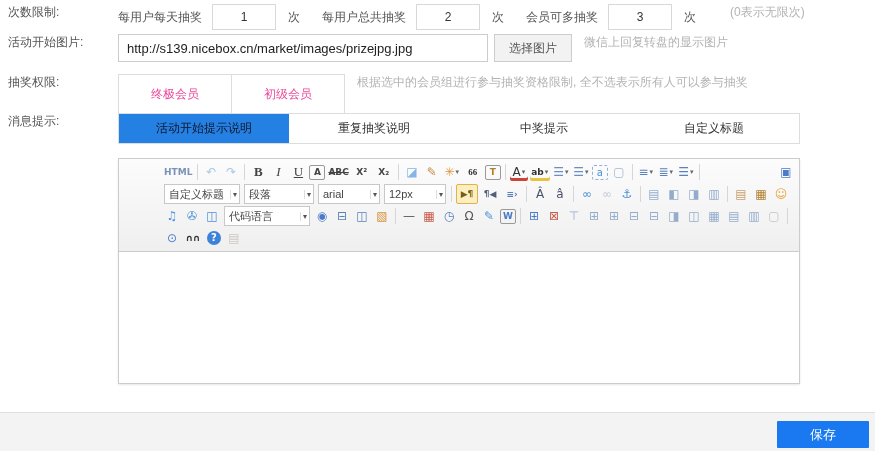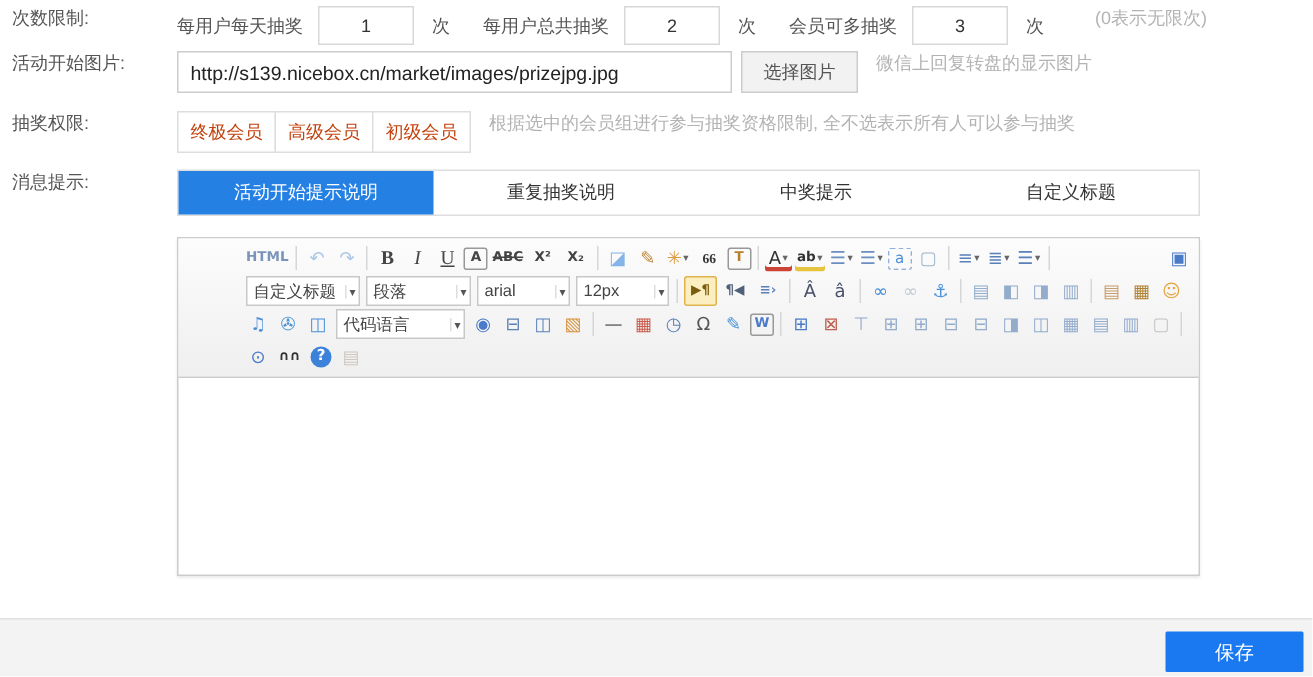--- a/index.html
+++ b/index.html
@@ -21,27 +21,27 @@
   .num-input{width:58px;height:22px;border:1px solid #d8d8d8;text-align:center;
     font-size:12px;color:#333;outline:none;margin:0 12px 0 10px;background:#fff;}
   .hint{color:#b3b3b3;margin-left:12px;white-space:nowrap;}
 
   .url-input{width:352px;height:26px;border:1px solid #ccc;padding:0 8px;
     font-size:13px;color:#222;outline:none;background:#fff;}
   .choose-btn{height:28px;padding:0 14px;margin-left:6px;background:#f2f2f2;
     border:1px solid #ccc;color:#555;font-size:12px;cursor:pointer;}
 
   .seg{display:flex;}
-  .seg-btn{height:28px;padding:0 8px;background:#fff;border:1px solid #ddd;
-    margin-left:-1px;color:#c2410c;font-size:12px;cursor:pointer;}
+  .seg-btn{height:40px;padding:0 32px;background:#fff;border:1px solid #ddd;
+    margin-left:-1px;color:#ec4899;font-size:12px;cursor:pointer;}
   .seg-btn:first-child{margin-left:0;}
 
   .tabbar{display:flex;width:682px;height:31px;border:1px solid #ddd;box-sizing:border-box;background:#fff;}
   .tab{flex:1;display:flex;align-items:center;justify-content:center;color:#333;cursor:pointer;font-size:12px;}
-  .tab.active{background:#2580e4;color:#ffffff;}
+  .tab.active{background:#2580e4;color:#0f172a;}
 
   .editor{position:absolute;top:158px;left:118px;width:682px;height:226px;
     border:1px solid #ccc;box-sizing:border-box;background:#fff;
     box-shadow:0 1px 2px rgba(0,0,0,.10);display:flex;flex-direction:column;}
   .toolbar{background:linear-gradient(#fcfcfc,#efefef);border-bottom:1px solid #ccc;padding:2px 3px;flex:none;}
   .tb-row{display:flex;align-items:center;height:22px;white-space:nowrap;overflow:hidden;margin-left:40px;}
   .tb-icon{display:inline-flex;align-items:center;justify-content:center;
     width:18px;height:18px;margin:0 1px;font-size:12px;line-height:18px;
     cursor:pointer;border-radius:2px;flex:none;font-family:"DejaVu Sans",sans-serif;}
   .tb-icon.txt{font-size:9px;font-weight:bold;width:auto;min-width:18px;padding:0 1px;}
@@ -97,21 +97,20 @@
     <span class="row-label">活动开始图片:</span>
     <input class="url-input" type="text" value="http://s139.nicebox.cn/market/images/prizejpg.jpg" style="">
     <button class="choose-btn">选择图片</button>
     <span class="hint">微信上回复转盘的显示图片</span>
   </div>
 
   <div class="form-row" id="row-perm">
     <span class="row-label">抽奖权限:</span>
     <div class="seg">
       <button class="seg-btn">终极会员</button>
-      <button class="seg-btn">高级会员</button>
       <button class="seg-btn">初级会员</button>
     </div>
     <span class="hint">根据选中的会员组进行参与抽奖资格限制, 全不选表示所有人可以参与抽奖</span>
   </div>
 
   <div class="form-row" id="row-tabs">
     <span class="row-label">消息提示:</span>
     <div class="tabbar">
       <div class="tab active">活动开始提示说明</div>
       <div class="tab">重复抽奖说明</div>

